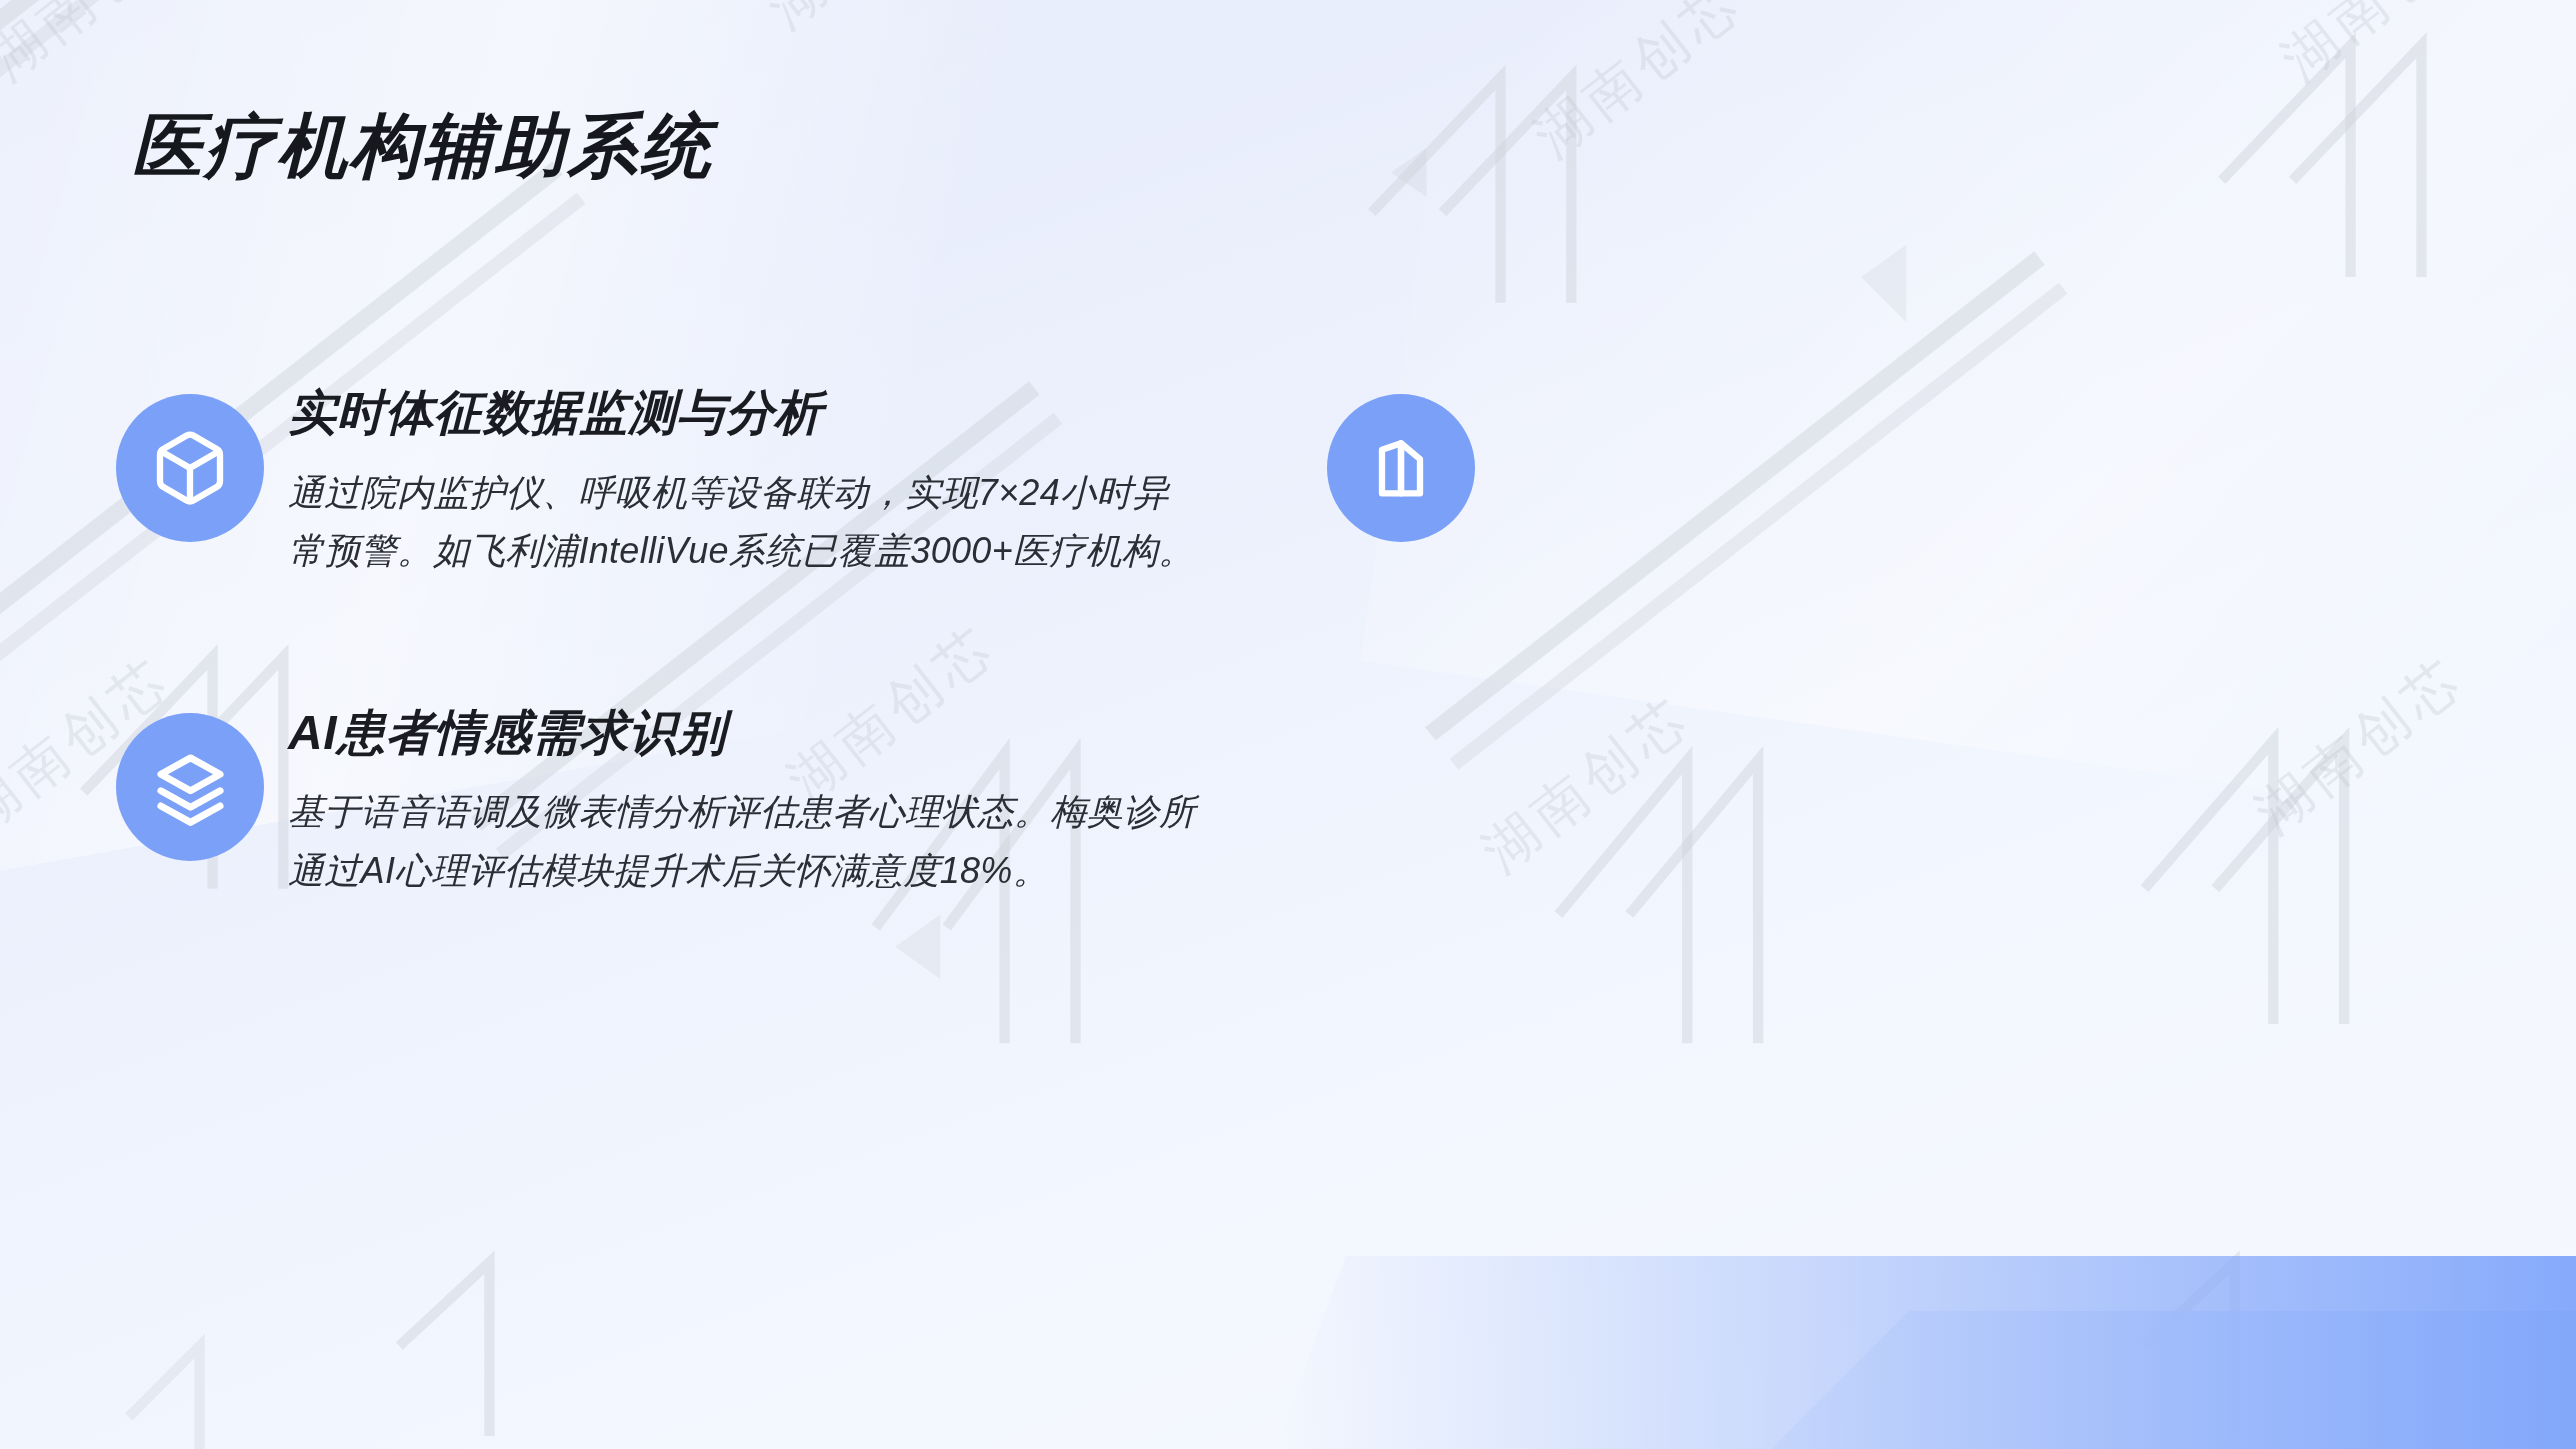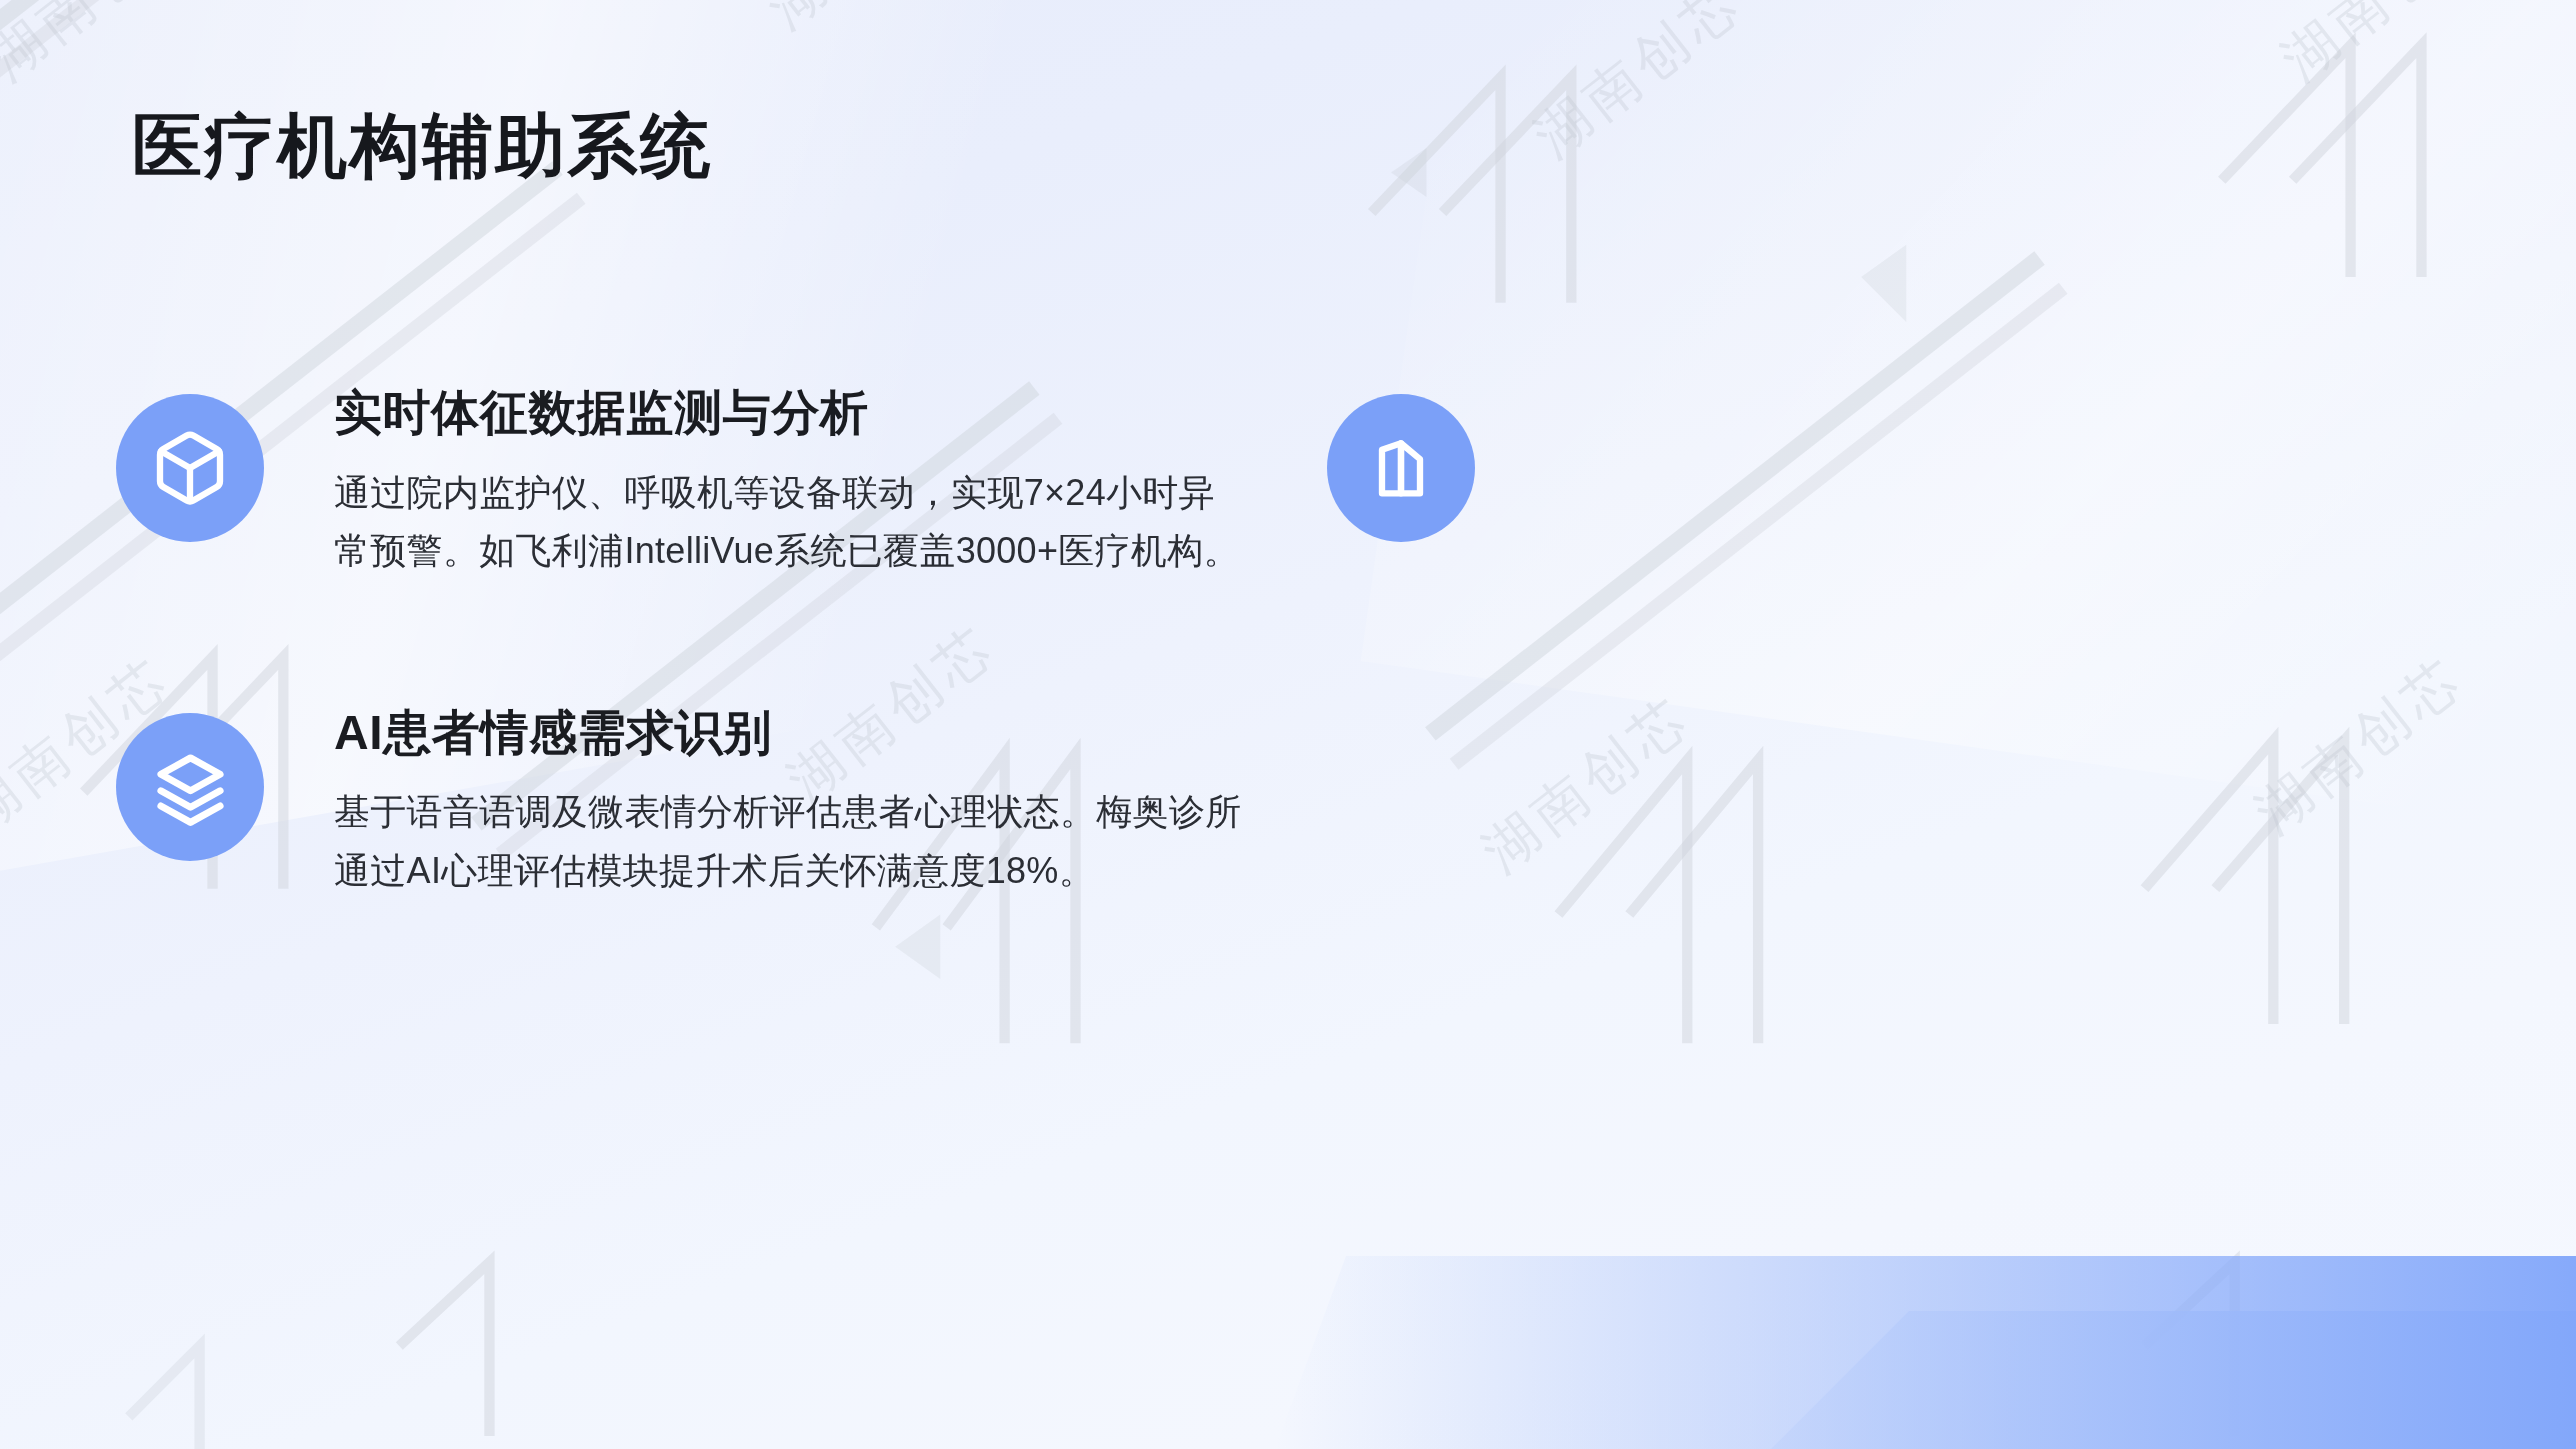--- a/index.html
+++ b/index.html
@@ -109,20 +109,21 @@
     background: linear-gradient(90deg, rgba(219,230,253,.55) 0%, rgba(205,221,252,.85) 55%, rgba(196,215,252,.95) 100%);
     clip-path: polygon(138px 0, 100% 0, 100% 100%, 0 100%);
   }
 
   
   .page {
     position: relative;
     z-index: 2;
     width: 2307px;
     height: 1449px;
+    font-style: italic;
   }
 
   .page-title {
     position: absolute;
     left: 132px;
     top: 108px;
     font-size: 70px;
     font-weight: 700;
     color: #16181d;
     letter-spacing: 2.6px;
@@ -153,21 +154,21 @@
     border-radius: 50%;
     background: #7ba0f8;
     display: flex;
     align-items: center;
     justify-content: center;
     margin-top: 14px;
   }
   .icon-wrap svg { display: block; }
 
   .card-body {
-    margin-left: 70px;
+    margin-left: 24px;
     padding-top: 5.2px;
     max-width: 914px;
   }
 
   .card-title {
     font-size: 48px;
     font-weight: 700;
     color: #1a1c21;
     letter-spacing: 0.6px;
     line-height: 1.16;

